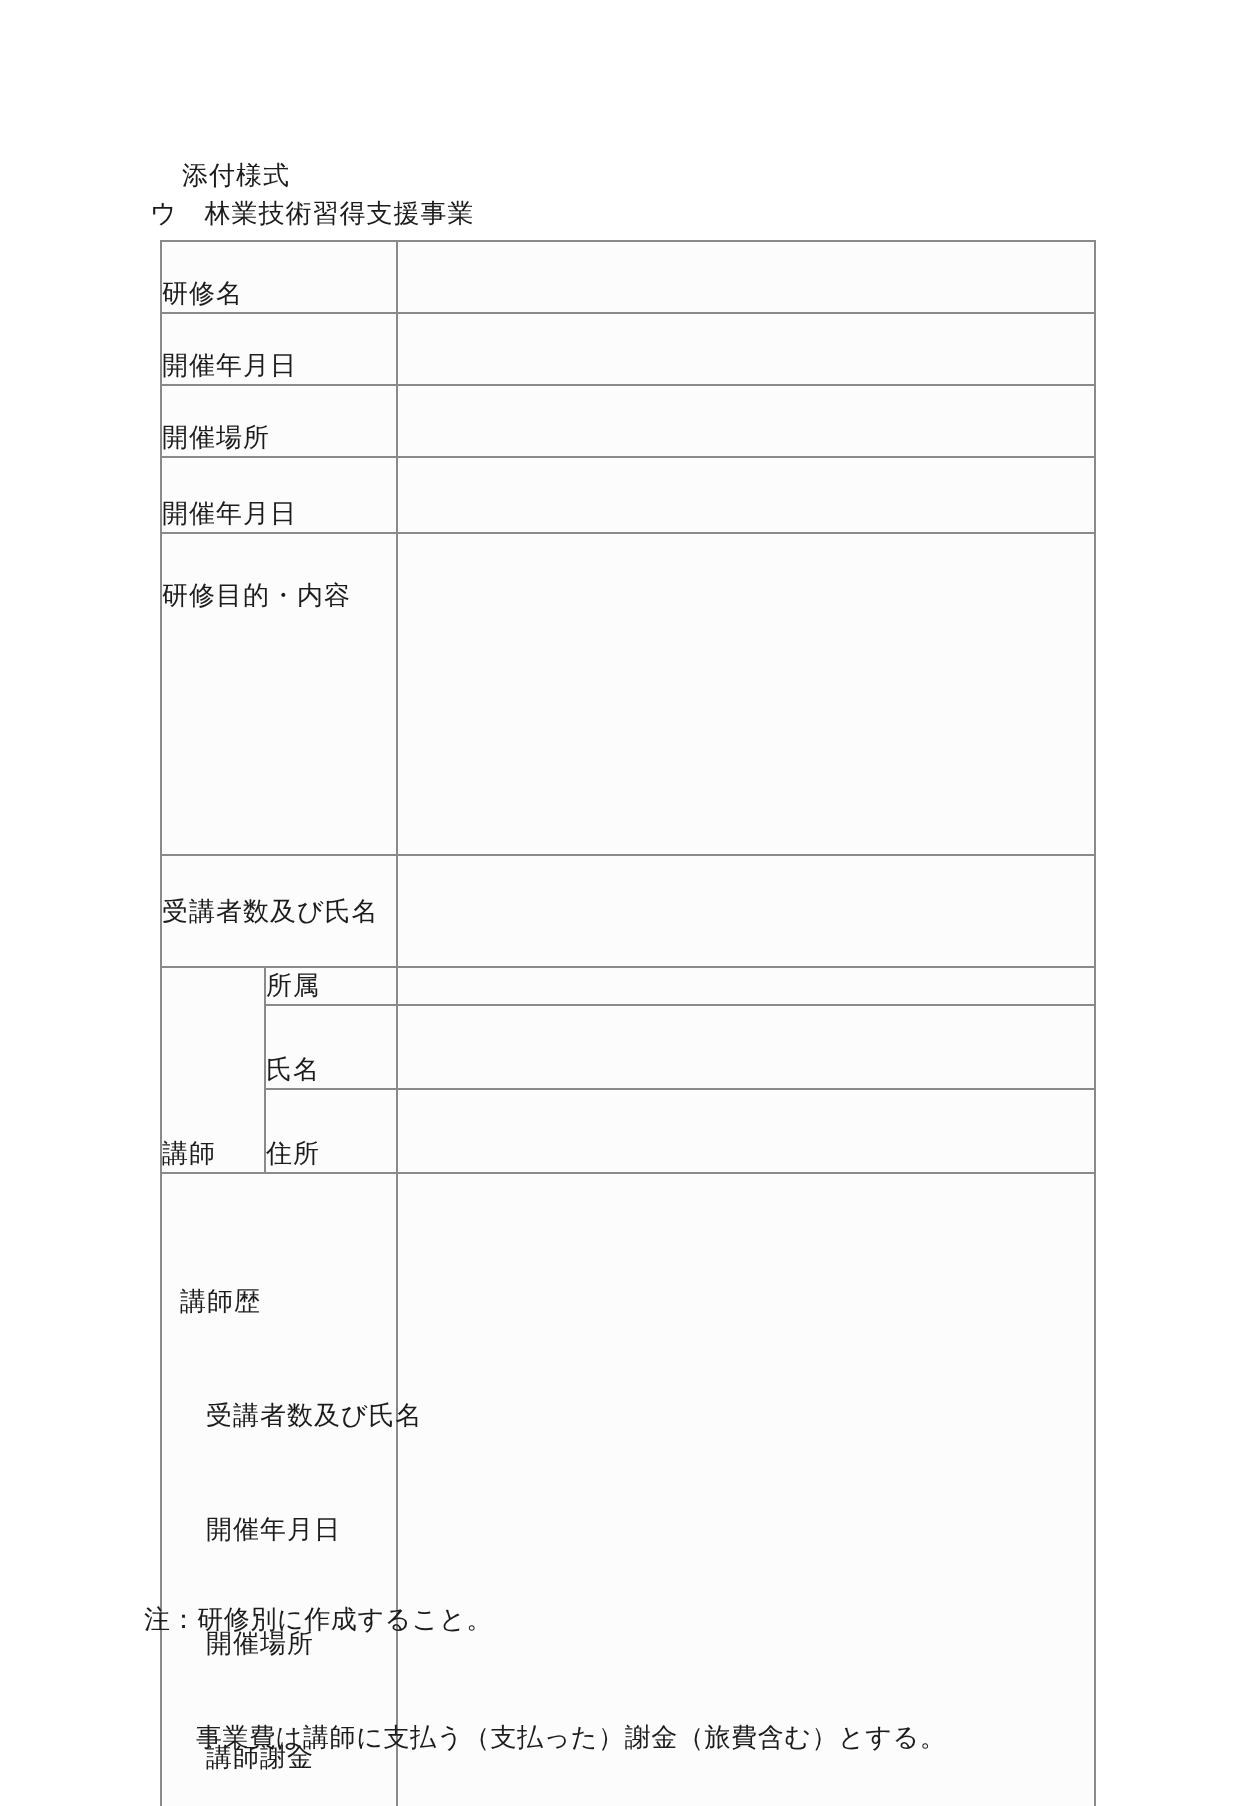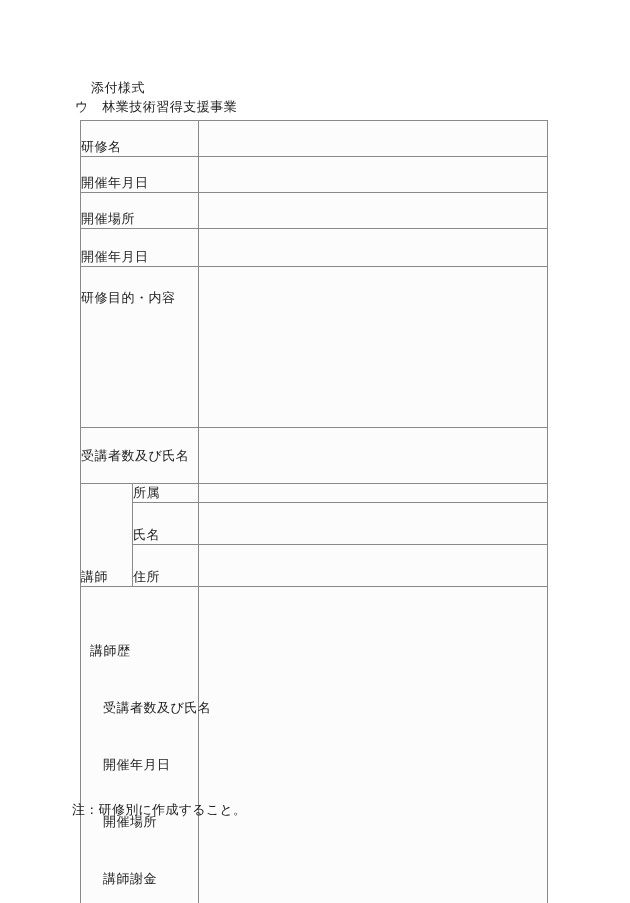--- a/index.html
+++ b/index.html
@@ -167,17 +167,18 @@
           </div>
         </td>
         <td class="value-cell"></td>
       </tr>
 
     </tbody>
   </table>
 
   <div class="notes">
     <div class="n-first">注：研修別に作成すること。</div>
+    <div class="n-indent">事業費は講師に支払う（支払った）謝金（旅費含む）とする。</div>
     
     
   </div>
 
 </div>
 
 </body></html>

